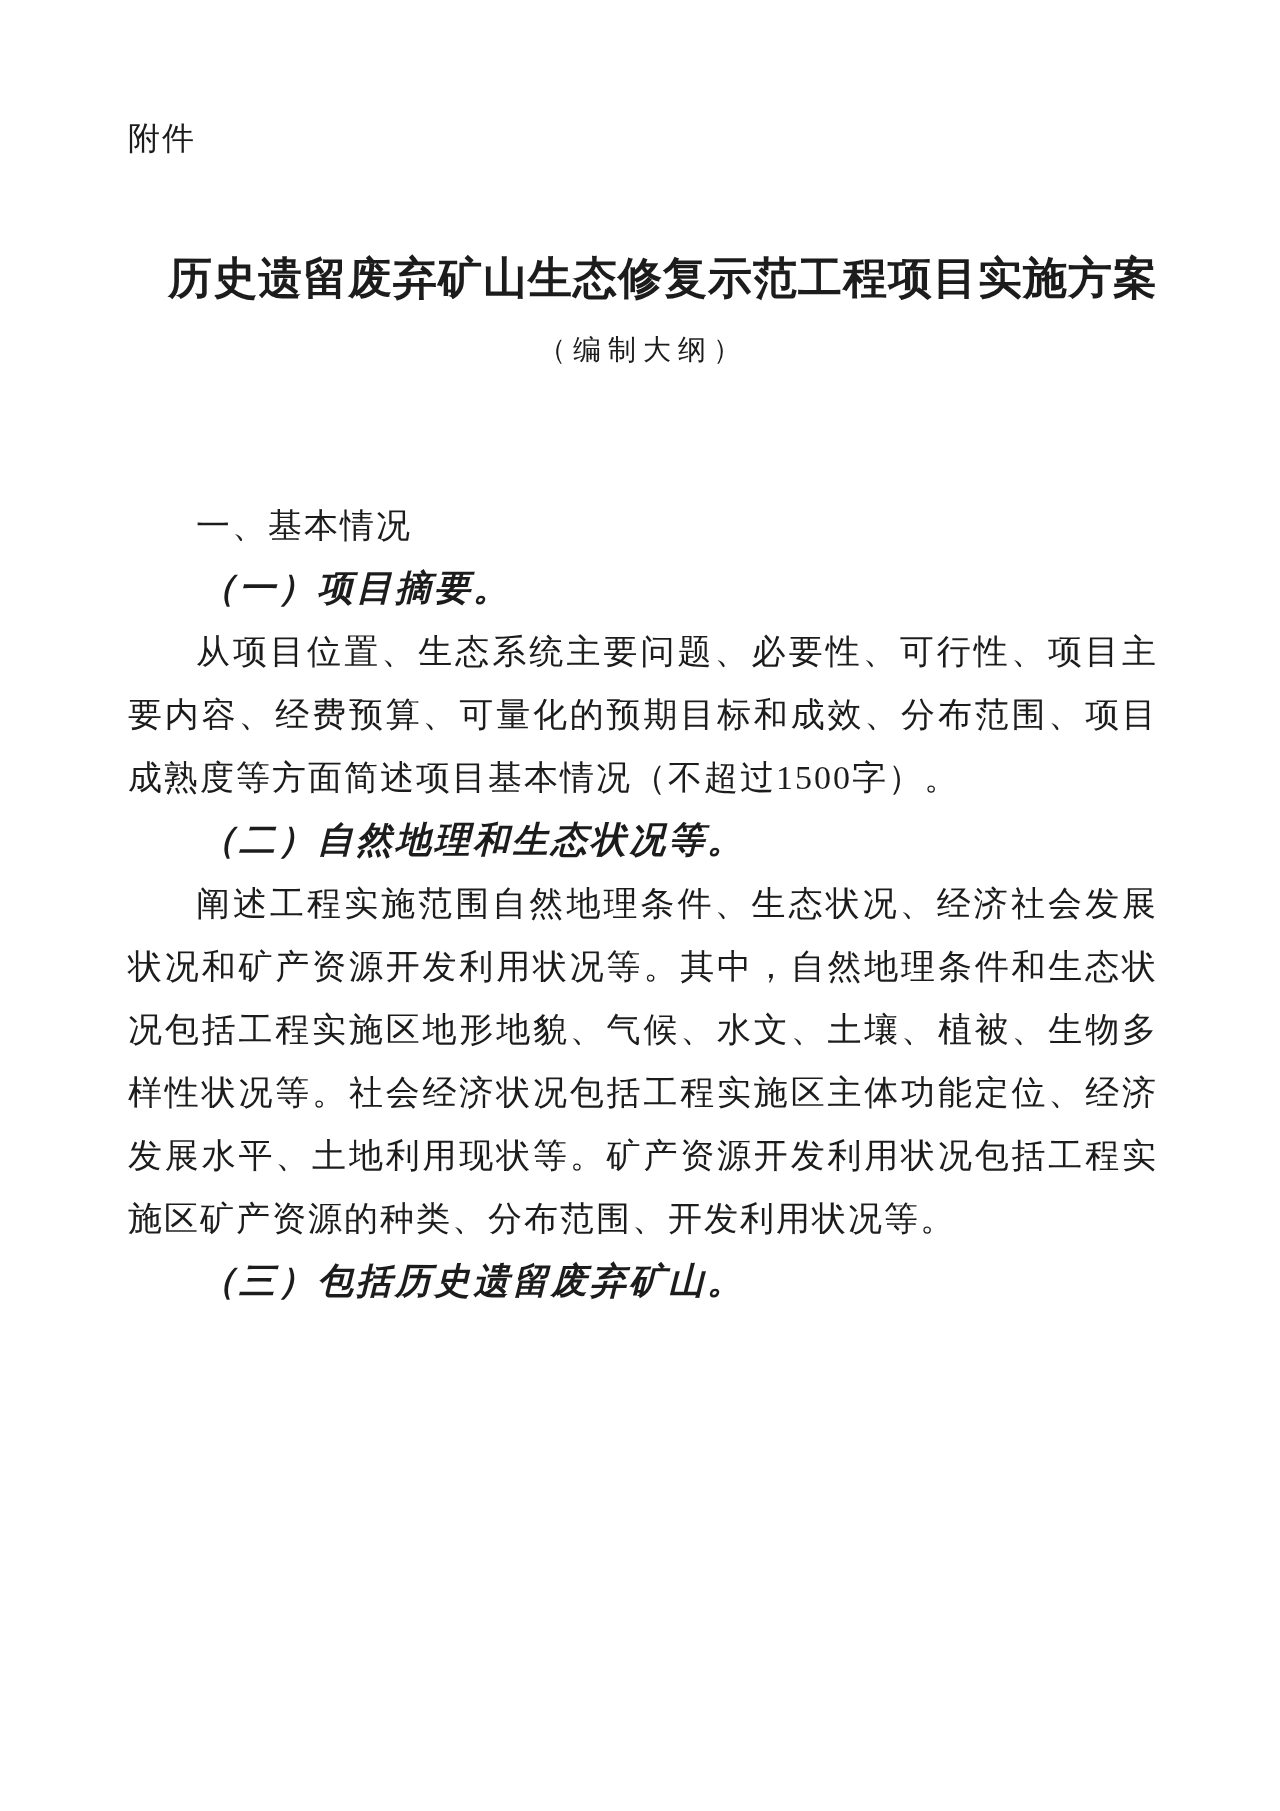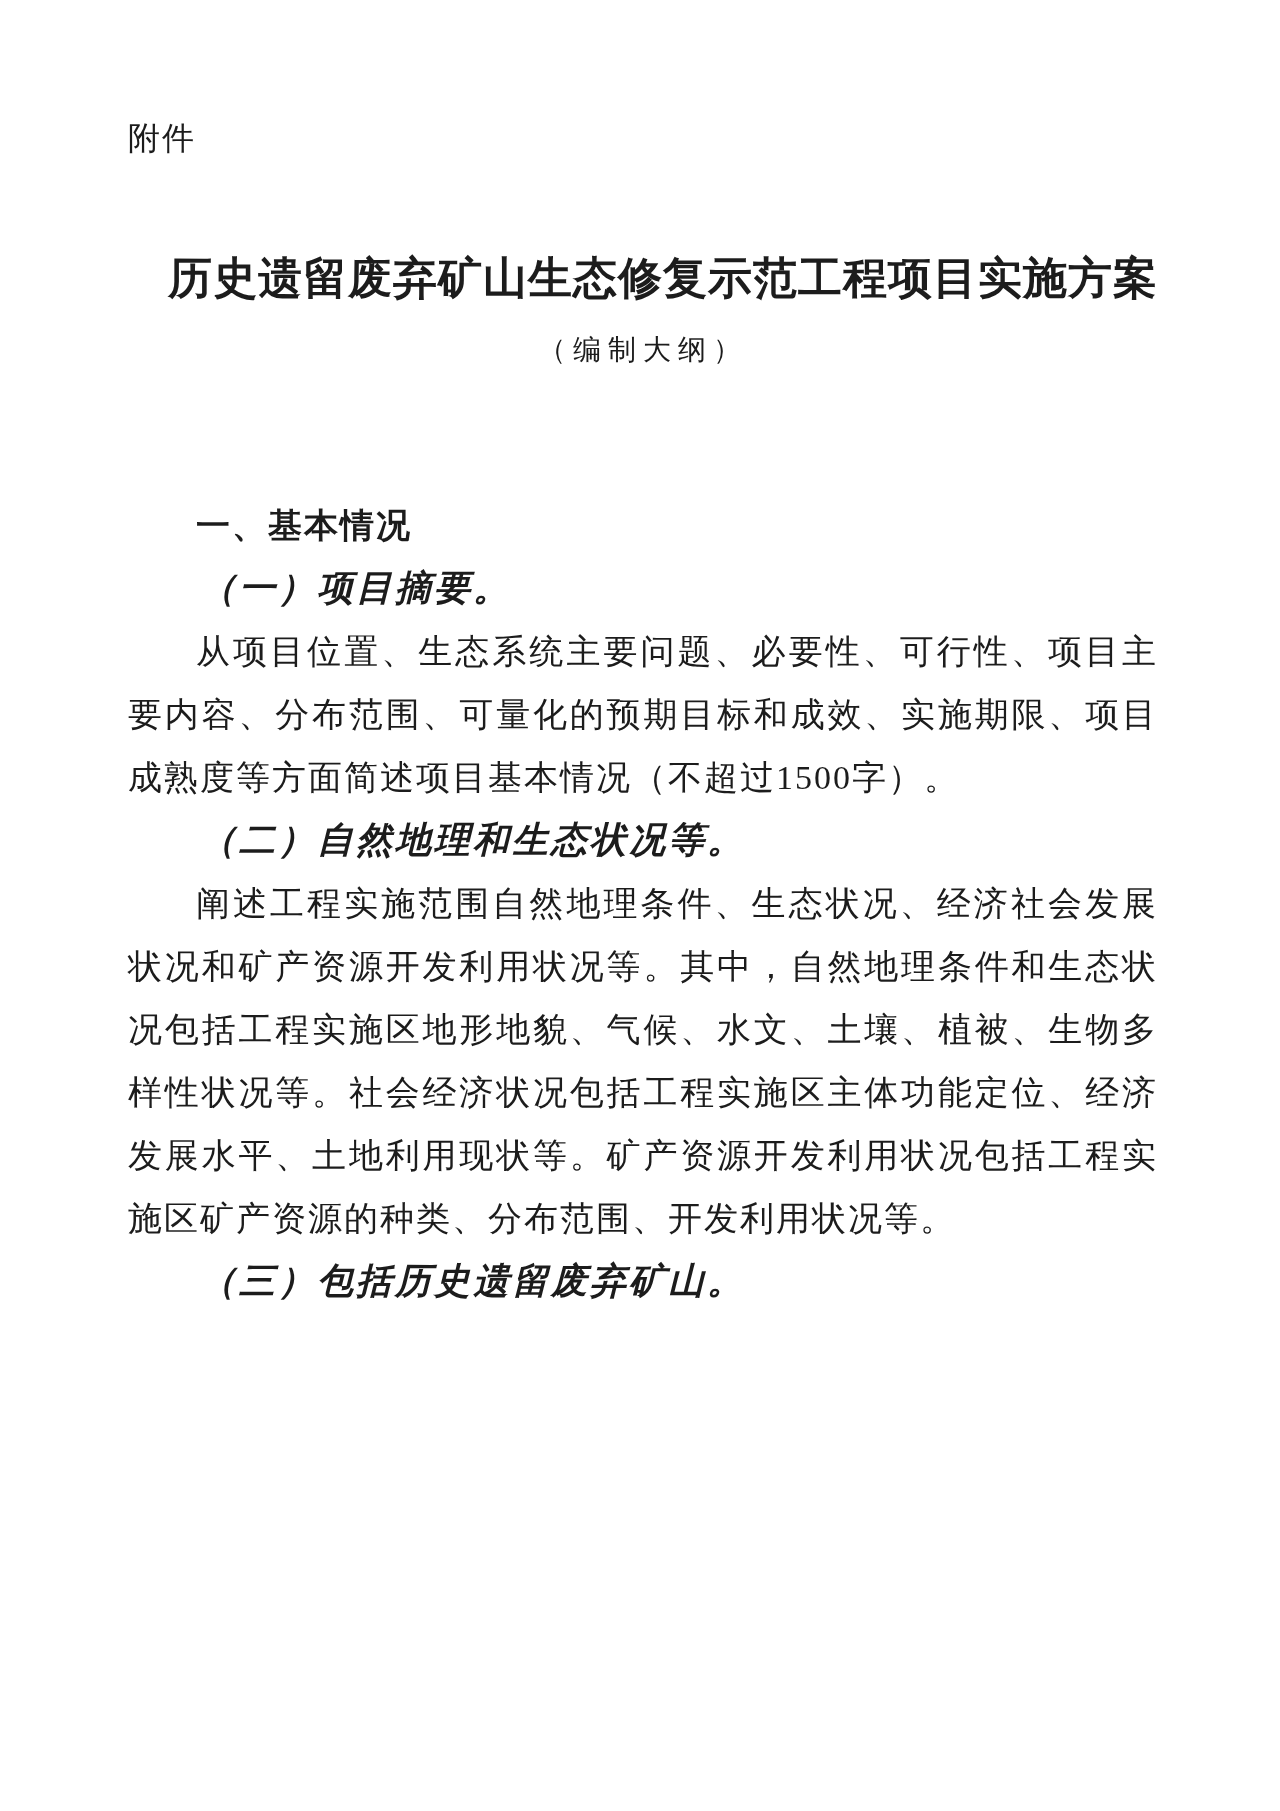--- a/index.html
+++ b/index.html
@@ -36,21 +36,21 @@
   .doc-subtitle {
     margin-top: 22px;
     font-size: 28px;
     line-height: 40px;
     text-align: center;
     letter-spacing: 7px;
   }
   .section-heading {
     margin-top: 124px;
     font-family: "Liberation Sans", "DejaVu Sans", sans-serif;
-    font-weight: bold;
+    font-weight: normal;
     font-size: 34px;
     line-height: 63px;
     text-indent: 2em;
     letter-spacing: 2px;
   }
   .subsection-heading {
     font-weight: bold;
     font-size: 36px;
     line-height: 63px;
     text-indent: 2em;
@@ -85,21 +85,21 @@
   <div class="attachment">附件</div>
 
   <div class="doc-title">历史遗留废弃矿山生态修复示范工程项目实施方案</div>
 
   <div class="doc-subtitle">（编制大纲）</div>
 
   <div class="section-heading">一、基本情况</div>
 
   <div class="subsection-heading">（一）项目摘要。</div>
 
-  <div class="para">从项目位置、生态系统主要问题、必要性、可行性、项目主要内容、分布范围、可量化的预期目标和成效、实施期限、项目成熟度等方面简述项目基本情况（不超过1500字）。</div>
+  <div class="para">从项目位置、生态系统主要问题、必要性、可行性、项目主要内容、经费预算、可量化的预期目标和成效、分布范围、项目成熟度等方面简述项目基本情况（不超过1500字）。</div>
 
   <div class="subsection-heading">（二）自然地理和生态状况等。</div>
 
   <div class="para">阐述工程实施范围自然地理条件、生态状况、经济社会发展状况和矿产资源开发利用状况等。其中，自然地理条件和生态状况包括工程实施区地形地貌、气候、水文、土壤、植被、生物多样性状况等。社会经济状况包括工程实施区主体功能定位、经济发展水平、土地利用现状等。矿产资源开发利用状况包括工程实施区矿产资源的种类、分布范围、开发利用状况等。</div>
 
   <div class="subsection-heading">（三）包括历史遗留废弃矿山。</div>
 
 
   <div class="page-number">- 1 -</div>
 

